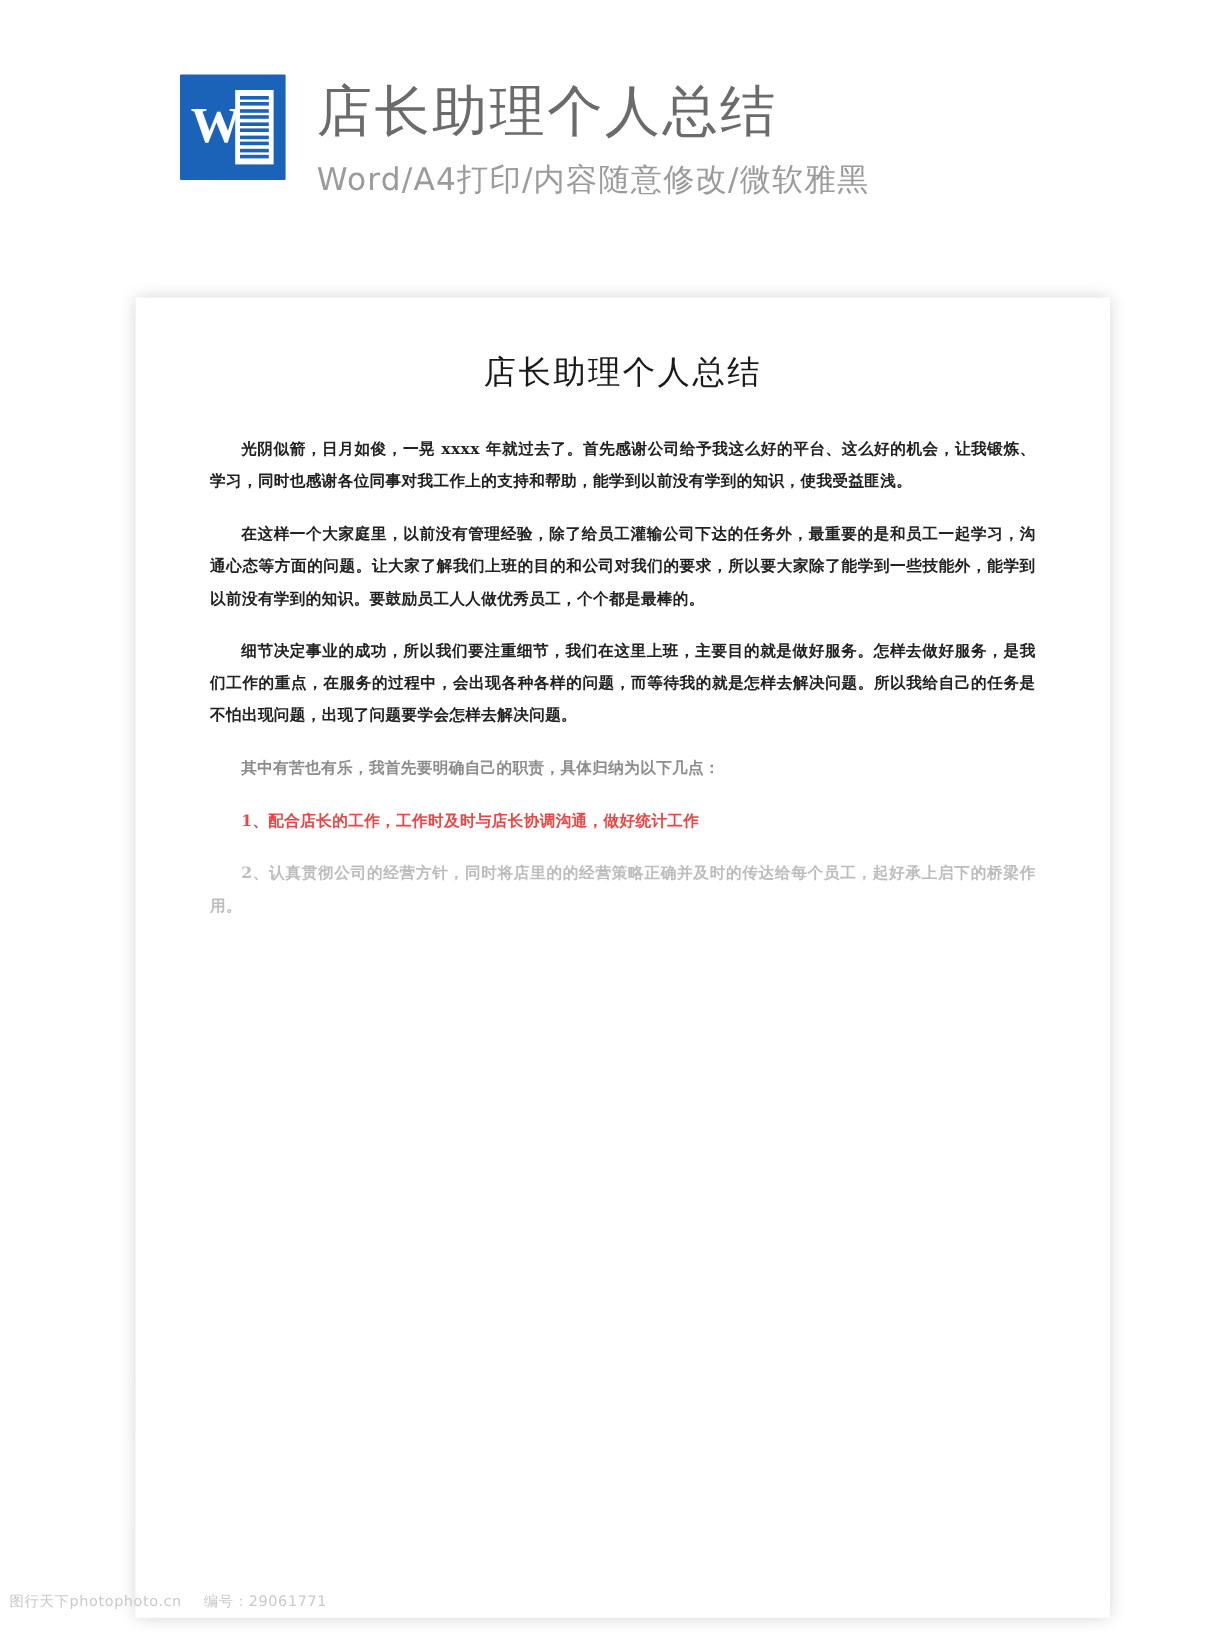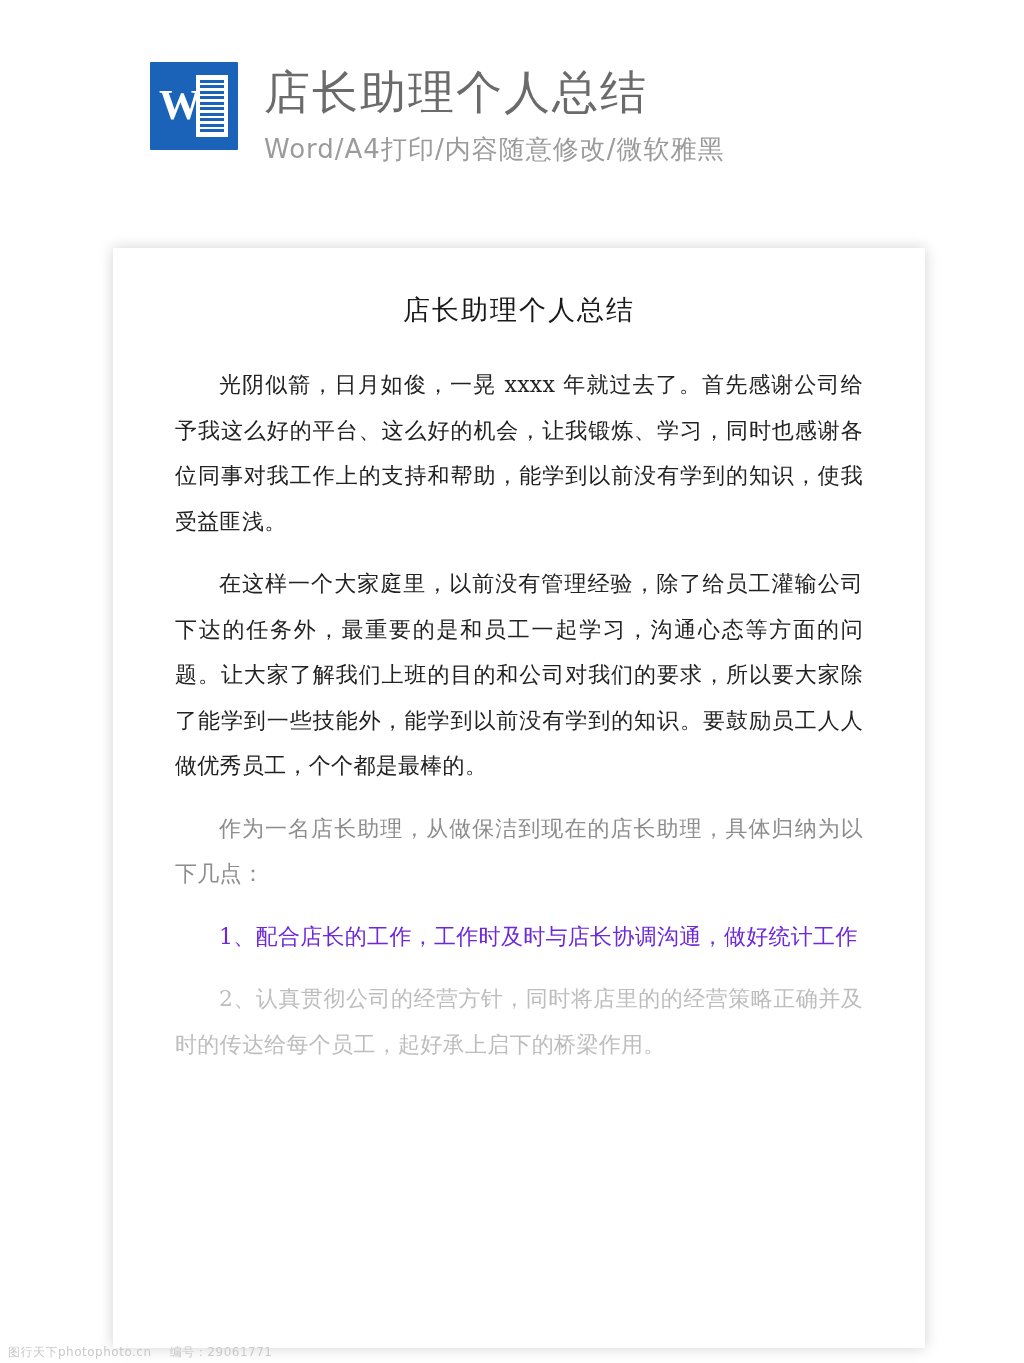--- a/index.html
+++ b/index.html
@@ -100,49 +100,50 @@
   .doc-title {
     text-align: center;
     font-size: 27px;
     color: #1a1a1a;
     font-family: "DejaVu Serif", serif;
     font-weight: normal;
     letter-spacing: 2px;
     margin: 6px 0 34px 0;
   }
   .doc-p {
-    font-size: 22px;
+    font-size: 13px;
     color: #222222;
     font-family: "DejaVu Serif", serif;
     line-height: 2.07;
     text-indent: 2em;
     margin: 0 0 17px 0;
     text-align: justify;
     letter-spacing: 0.3px;
+    font-weight: bold;
   }
   .doc-p.faded1 { color: #8d8d8d; }
-  .doc-p.faded2 { color: #6d28d9; }
+  .doc-p.faded2 { color: #ef4444; }
   .doc-p.faded3 { color: #bdbdbd; }
 
   
   .fade-mask {
     position: absolute;
     left: 0;
     right: 0;
     bottom: 0;
     height: 300px;
     background: linear-gradient(to bottom, rgba(255,255,255,0) 0%, rgba(255,255,255,0.65) 45%, rgba(255,255,255,1) 92%);
     pointer-events: none;
   }
 
   
   .watermark {
     position: absolute;
     left: 8px;
-    bottom: 2px;
+    bottom: 20px;
     font-size: 12px;
     color: #c9c9c9;
     font-family: "DejaVu Sans", sans-serif;
     letter-spacing: 0.5px;
   }
   .watermark .wm-id { margin-left: 14px; }
 </style>
 </head>
 <body>
 
@@ -168,21 +169,22 @@
   </div>
 </div>
 
 <div class="paper-wrap">
   <div class="paper">
     <div class="paper-inner">
       <div class="doc-title">店长助理个人总结</div>
 
       <p class="doc-p">光阴似箭，日月如俊，一晃 xxxx 年就过去了。首先感谢公司给予我这么好的平台、这么好的机会，让我锻炼、学习，同时也感谢各位同事对我工作上的支持和帮助，能学到以前没有学到的知识，使我受益匪浅。</p>
       <p class="doc-p">在这样一个大家庭里，以前没有管理经验，除了给员工灌输公司下达的任务外，最重要的是和员工一起学习，沟通心态等方面的问题。让大家了解我们上班的目的和公司对我们的要求，所以要大家除了能学到一些技能外，能学到以前没有学到的知识。要鼓励员工人人做优秀员工，个个都是最棒的。</p>
-      <p class="doc-p faded1">作为一名店长助理，从做保洁到现在的店长助理，具体归纳为以下几点：</p>
+      <p class="doc-p">细节决定事业的成功，所以我们要注重细节，我们在这里上班，主要目的就是做好服务。怎样去做好服务，是我们工作的重点，在服务的过程中，会出现各种各样的问题，而等待我的就是怎样去解决问题。所以我给自己的任务是不怕出现问题，出现了问题要学会怎样去解决问题。</p>
+      <p class="doc-p faded1">其中有苦也有乐，我首先要明确自己的职责，具体归纳为以下几点：</p>
       <p class="doc-p faded2">1、配合店长的工作，工作时及时与店长协调沟通，做好统计工作</p>
       <p class="doc-p faded3">2、认真贯彻公司的经营方针，同时将店里的的经营策略正确并及时的传达给每个员工，起好承上启下的桥梁作用。</p>
     </div>
     <div class="fade-mask"></div>
   </div>
 </div>
 
 <div class="watermark">
   <span>图行天下photophoto.cn</span>
   <span class="wm-id">编号：29061771</span>

